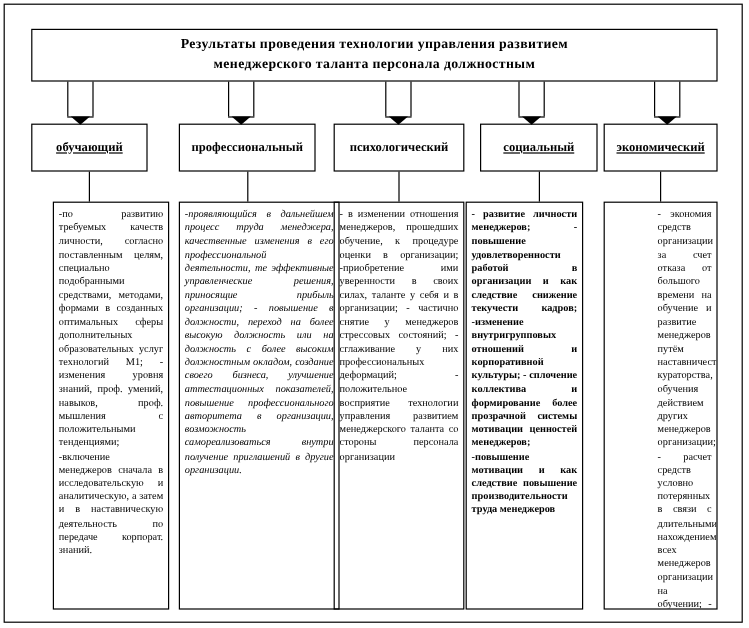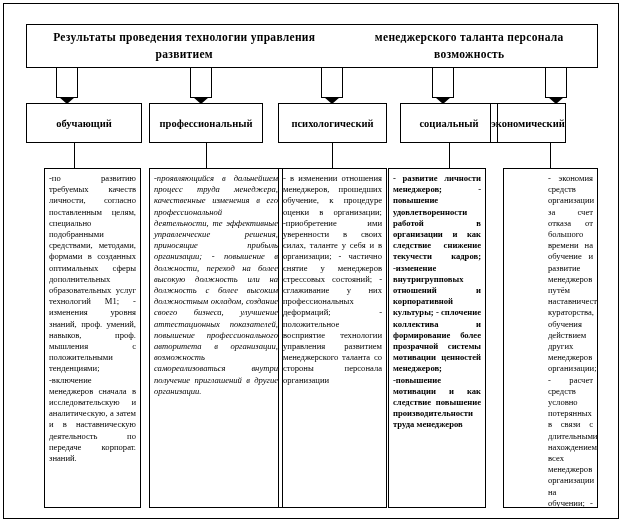--- a/index.html
+++ b/index.html
@@ -29,21 +29,21 @@
   }
   .title-box {
     position: absolute;
     left: 26px;
     top: 24px;
     width: 572px;
     height: 44px;
     border: 1px solid #000000;
     box-sizing: border-box;
     display: flex;
-    flex-direction: row;
+    flex-direction: column;
     align-items: center;
     justify-content: center;
     text-align: center;
     font-weight: bold;
     font-size: 11.5px;
     line-height: 17px;
     letter-spacing: 0.3px;
   }
   .col-head {
     position: absolute;
@@ -114,21 +114,21 @@
   }
 </style>
 </head>
 <body>
 
 <div id="page">
   <div class="outer-border"></div>
 
   <div class="title-box">
     <div>Результаты проведения технологии управления развитием</div>
-    <div>менеджерского таланта персонала возможность</div>
+    <div>менеджерского таланта персонала должностным</div>
   </div>
 
   <div class="arrow-pair" style="left:56px;">
     <div class="sideline" style="left:0;"></div>
     <div class="sideline" style="left:21px;"></div>
     <div class="capline"></div>
     <div class="tip"></div>
   </div>
   <div class="arrow-pair" style="left:190px;">
     <div class="sideline" style="left:0;"></div>
@@ -148,33 +148,33 @@
     <div class="capline"></div>
     <div class="tip"></div>
   </div>
   <div class="arrow-pair" style="left:545px;">
     <div class="sideline" style="left:0;"></div>
     <div class="sideline" style="left:21px;"></div>
     <div class="capline"></div>
     <div class="tip"></div>
   </div>
 
-  <div class="col-head" style="left:26px; width:116px;">
+  <div class="col-head" style="left:26px; width:97px;text-decoration:underline;">
     <span>обучающий</span>
   </div>
   <div class="col-head" style="left:149px; width:114px;">
     <span>профессиональный</span>
   </div>
   <div class="col-head" style="left:278px; width:109px;align-items:center;">
     <span>психологический</span>
   </div>
-  <div class="col-head" style="left:400px; width:98px;">
+  <div class="col-head" style="left:400px; width:98px;text-decoration:underline;">
     <span>социальный</span>
   </div>
-  <div class="col-head" style="left:490px; width:76px;">
+  <div class="col-head" style="left:503px; width:95px;text-decoration:underline;">
     <span>экономический</span>
   </div>
 
   <div class="link-vline" style="left:74px; top:143px; height:25px;"></div>
   <div class="link-vline" style="left:206px; top:143px; height:25px;"></div>
   <div class="link-vline" style="left:332px; top:143px; height:25px;"></div>
   <div class="link-vline" style="left:449px; top:143px; height:25px;"></div>
   <div class="link-vline" style="left:550px; top:143px; height:25px;"></div>
 
   <div class="col-body" style="left:26px; width:97px;margin-left:18px;">

